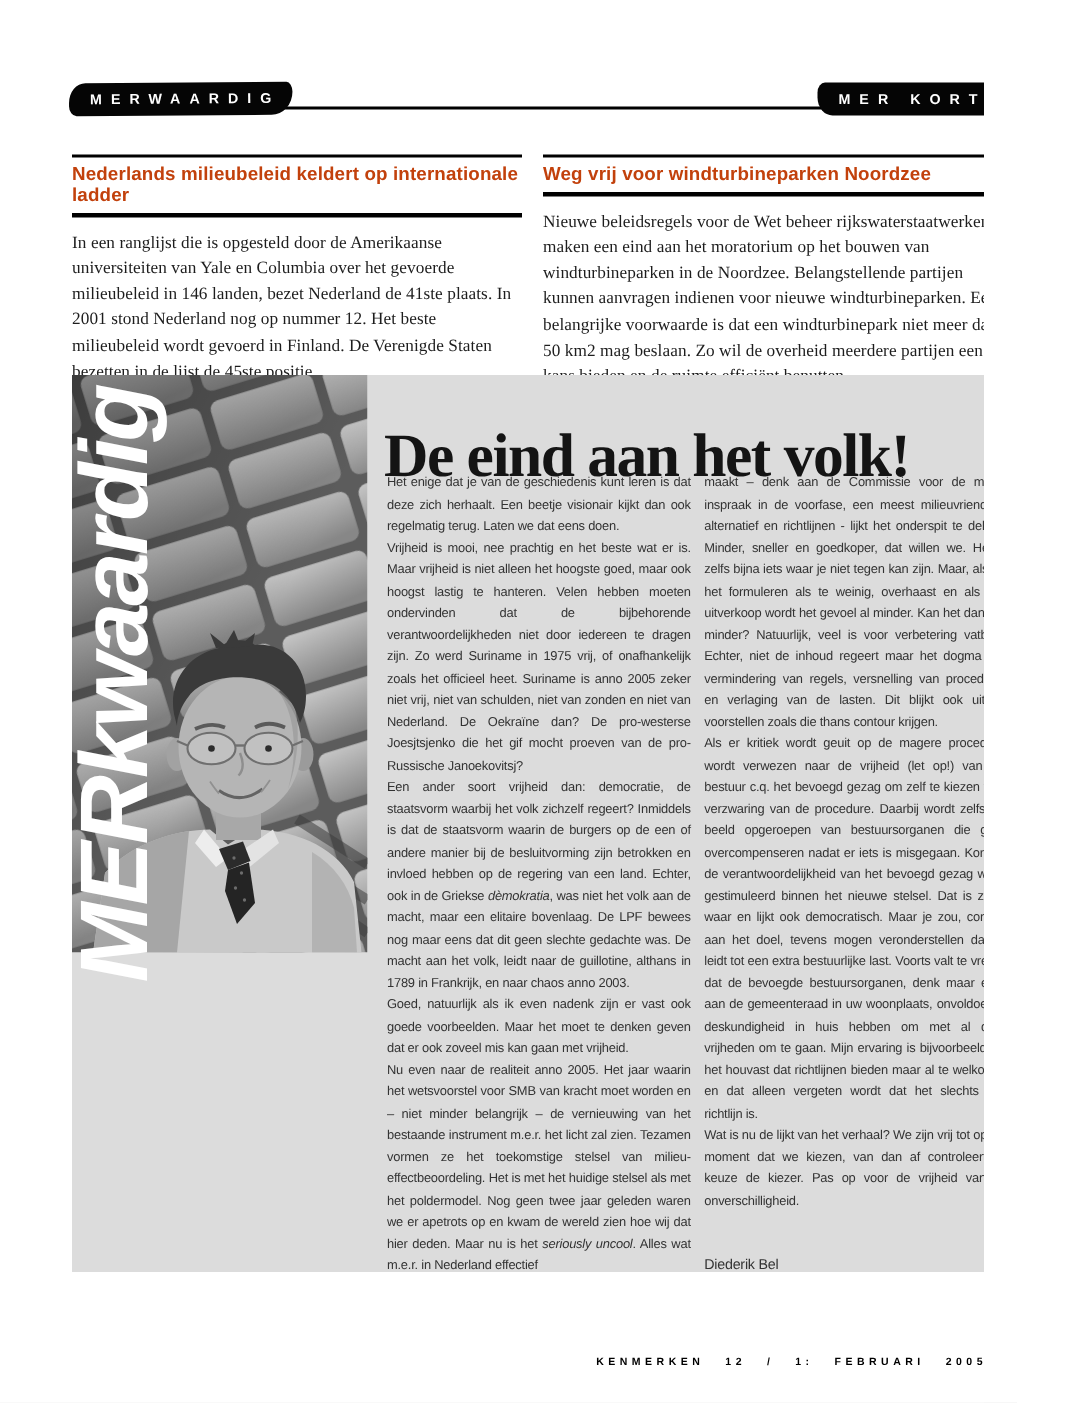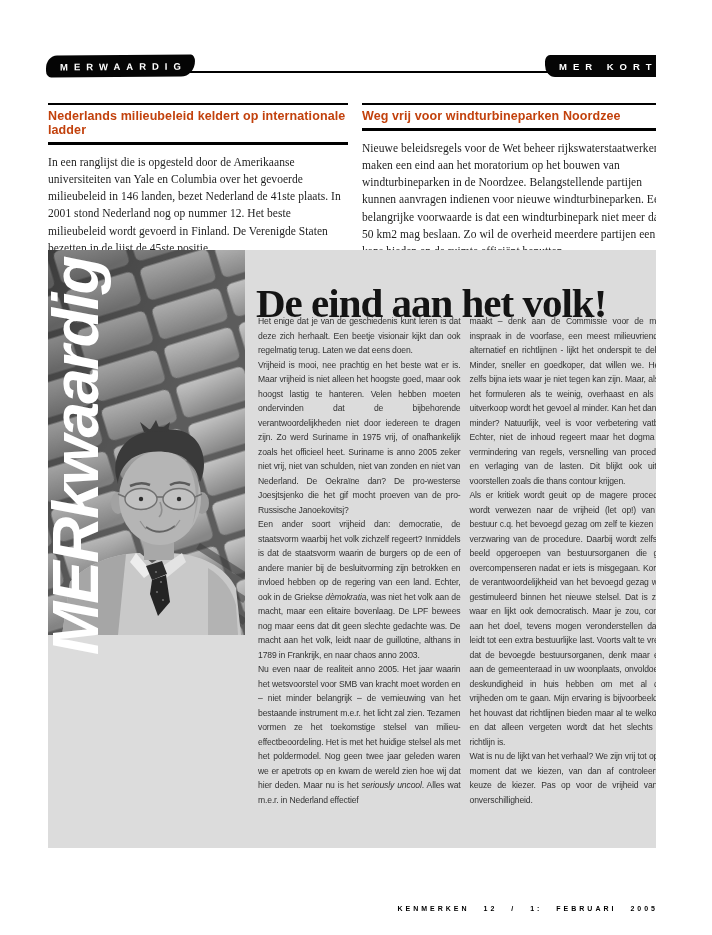--- a/index.html
+++ b/index.html
@@ -153,28 +153,30 @@
 
   <div class="vlabel">MERkwaardig</div>
 
   <h1 class="feature-title">De eind aan het volk!</h1>
 
   <div class="columns">
     <div class="col">
         <p><span>Het enige dat je van de geschiedenis kunt leren is dat deze zich herhaalt. Een beetje visionair kijkt dan ook regelmatig terug. Laten we dat eens doen.</span></p>
         <p><span>Vrijheid is mooi, nee prachtig en het beste wat er is. Maar vrijheid is niet alleen het hoogste goed, maar ook hoogst lastig te hanteren. Velen hebben moeten ondervinden dat de bijbehorende verantwoordelijkheden niet door iedereen te dragen zijn. Zo werd Suriname in 1975 vrij, of onafhankelijk zoals het officieel heet. Suriname is anno 2005 zeker niet vrij, niet van schulden, niet van zonden en niet van Nederland. De Oekraïne dan? De pro-westerse Joesjtsjenko die het gif mocht proeven van de pro-Russische Janoekovitsj?</span></p>
         <p><span>Een ander soort vrijheid dan: democratie, de staatsvorm waarbij het volk zichzelf regeert? Inmiddels is dat de staatsvorm waarin de burgers op de een of andere manier bij de besluitvorming zijn betrokken en invloed hebben op de regering van een land. Echter, ook in de Griekse </span><em>dèmokratia</em><span>, was niet het volk aan de macht, maar een elitaire bovenlaag. De LPF bewees nog maar eens dat dit geen slechte gedachte was. De macht aan het volk, leidt naar de guillotine, althans in 1789 in Frankrijk, en naar chaos anno 2003.</span></p>
+        <p><span>Goed, natuurlijk als ik even nadenk zijn er vast ook goede voorbeelden. Maar het moet te denken geven dat er ook zoveel mis kan gaan met vrijheid.</span></p>
         <p><span>Nu even naar de realiteit anno 2005. Het jaar waarin het wetsvoorstel voor SMB van kracht moet worden en – niet minder belangrijk – de vernieuwing van het bestaande instrument m.e.r. het licht zal zien. Tezamen vormen ze het toekomstige stelsel van milieu-effectbeoordeling. Het is met het huidige stelsel als met het poldermodel. Nog geen twee jaar geleden waren we er apetrots op en kwam de wereld zien hoe wij dat hier deden. Maar nu is het </span><em>seriously uncool</em><span>. Alles wat m.e.r. in Nederland effectief</span></p>
       </div>
     <div class="col">
       <div>
           <p><span>maakt – denk aan de Commissie voor de m.e.r., inspraak in de voorfase, een meest milieuvriendelijk alternatief en richtlijnen - lijkt het onderspit te delven. Minder, sneller en goedkoper, dat willen we. Het is zelfs bijna iets waar je niet tegen kan zijn. Maar, als we het formuleren als te weinig, overhaast en als een uitverkoop wordt het gevoel al minder. Kan het dan niet minder? Natuurlijk, veel is voor verbetering vatbaar. Echter, niet de inhoud regeert maar het dogma van vermindering van regels, versnelling van procedures en verlaging van de lasten. Dit blijkt ook uit de voorstellen zoals die thans contour krijgen.</span></p>
           <p><span>Als er kritiek wordt geuit op de magere procedure, wordt verwezen naar de vrijheid (let op!) van het bestuur c.q. het bevoegd gezag om zelf te kiezen voor verzwaring van de procedure. Daarbij wordt zelfs het beeld opgeroepen van bestuursorganen die gaan overcompenseren nadat er iets is misgegaan. Kortom, de verantwoordelijkheid van het bevoegd gezag wordt gestimuleerd binnen het nieuwe stelsel. Dat is zeker waar en lijkt ook democratisch. Maar je zou, contrair aan het doel, tevens mogen veronderstellen dat dit leidt tot een extra bestuurlijke last. Voorts valt te vrezen dat de bevoegde bestuursorganen, denk maar eens aan de gemeenteraad in uw woonplaats, onvoldoende deskundigheid in huis hebben om met al deze vrijheden om te gaan. Mijn ervaring is bijvoorbeeld dat het houvast dat richtlijnen bieden maar al te welkom is en dat alleen vergeten wordt dat het slechts een richtlijn is.</span></p>
           <p><span>Wat is nu de lijkt van het verhaal? We zijn vrij tot op het moment dat we kiezen, van dan af controleert de keuze de kiezer. Pas op voor de vrijheid van de onverschilligheid.</span></p>
         </div>
+      <div class="signature">Diederik Bel</div>
     </div>
   </div>
 
   <div class="footer-line">kenmerken 12 / 1: februari 2005</div>
   <div class="pagebox">
     <span>9</span>
   </div>
 
 </div>
 

